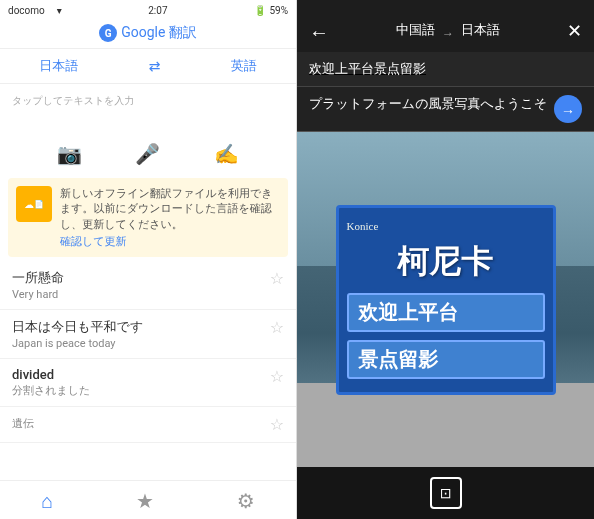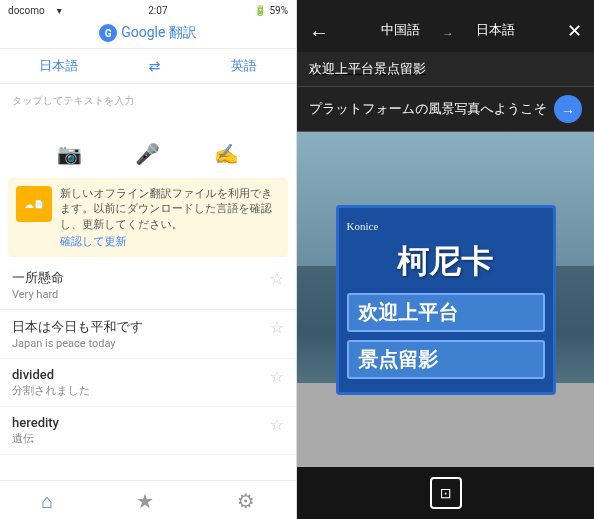--- a/index.html
+++ b/index.html
@@ -229,21 +229,21 @@
 
     .right-header .back-btn {
       color: white;
       font-size: 20px;
       cursor: pointer;
     }
 
     .lang-direction {
       display: flex;
       align-items: flex-end;
-      gap: 22px;
+      gap: 7px;
       font-size: 13px;
       color: white;
     }
 
     .lang-arrow {
       color: #aaa;
       font-size: 12px;
     }
 
     .close-btn {
@@ -446,21 +446,20 @@
     </div>
     <div class="history-item">
       <div class="history-text">
         <div class="history-original">divided</div>
         <div class="history-translated">分割されました</div>
       </div>
       <span class="star-icon">☆</span>
     </div>
     <div class="history-item">
       <div class="history-text">
-        <div class="history-original">heredity</div>
         <div class="history-translated">遺伝</div>
       </div>
       <span class="star-icon">☆</span>
     </div>
   </div>
 
   <div class="bottom-nav">
     <div class="nav-item active">
       <span class="nav-icon">⌂</span>
     </div>
@@ -483,21 +482,21 @@
       <span class="lang-arrow">→</span>
       <span>日本語</span>
     </div>
     <span class="close-btn">✕</span>
   </div>
 
   <div class="translation-bar">
     <div class="translation-text">欢迎上平台景点留影</div>
   </div>
 
-  <div style="background:rgba(35,35,35,0.95); padding:8px 12px; display:flex; align-items:center; justify-content:space-between; border-bottom:1px solid #555;">
+  <div style="background:rgba(35,35,35,0.95); padding:8px 12px; display:flex; justify-content:space-between; border-bottom:1px solid #555;">
     <span style="color:white; font-size:13px;">プラットフォームの風景写真へようこそ</span>
     <div class="translation-go-btn">
       <span>→</span>
     </div>
   </div>
 
   <div class="camera-view">
     <div class="camera-bg">
 
       <div style="position:absolute; top:0; left:0; right:0; height:40%; background:linear-gradient(#8aafbf, #6a8fa0);"></div>

